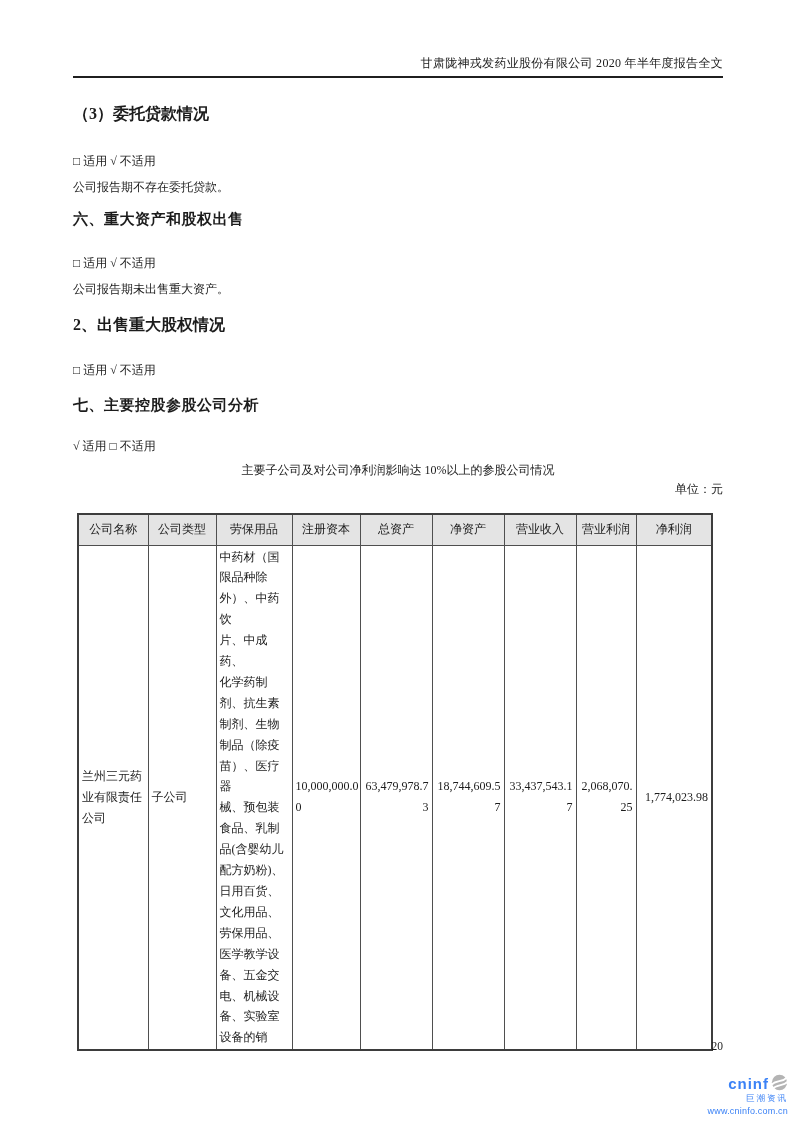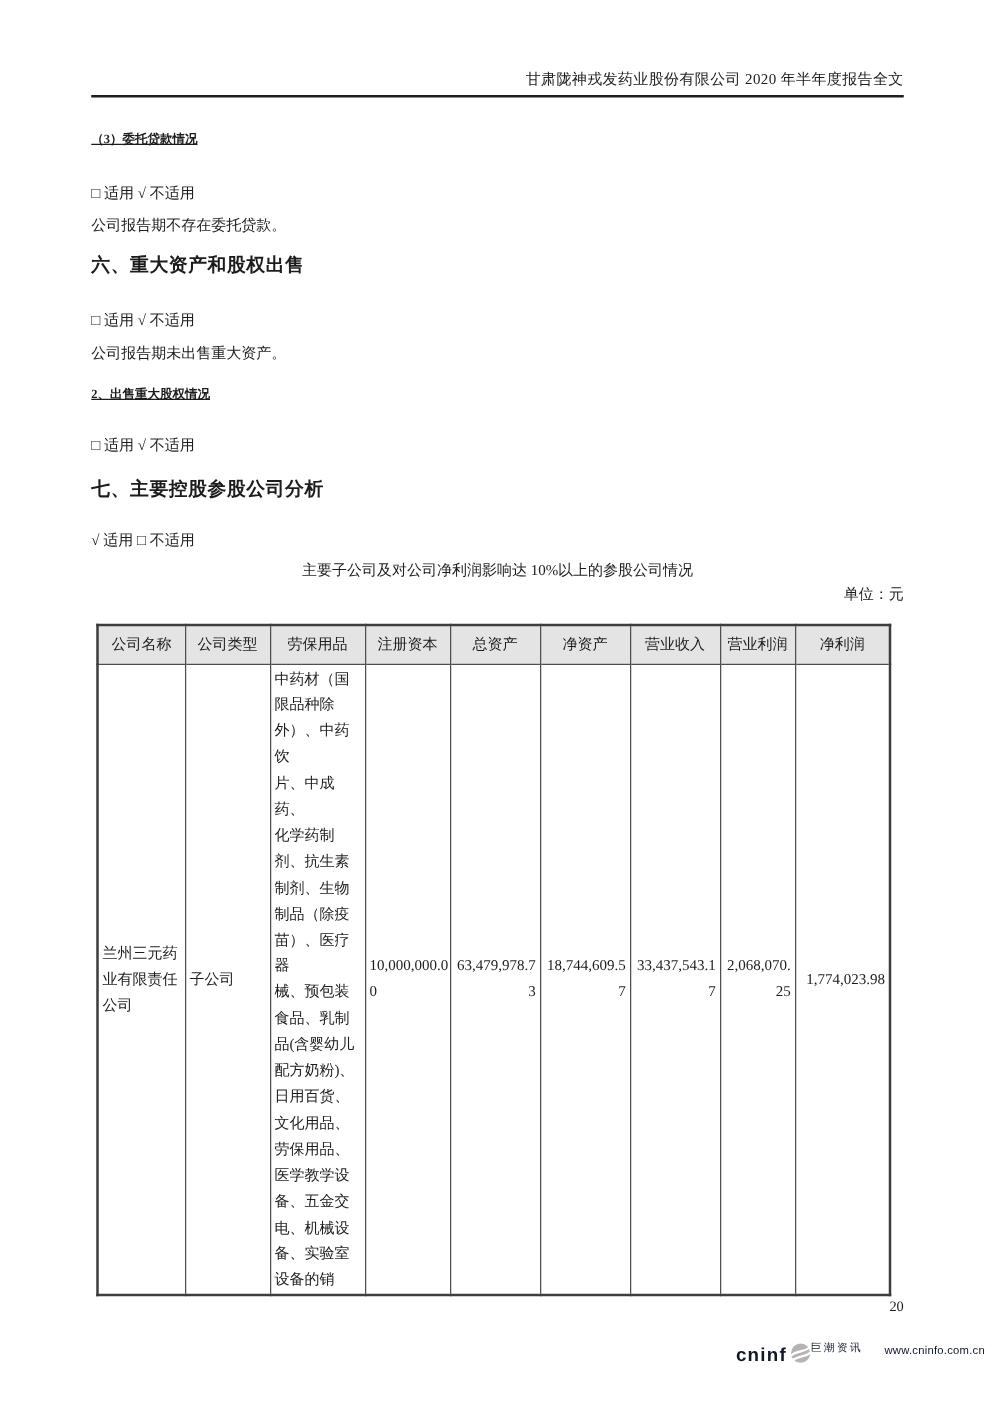--- a/index.html
+++ b/index.html
@@ -16,21 +16,21 @@
   .content { padding: 55px 70px 0 73px; }
 
   .doc-header {
     text-align: right;
     font-size: 12px;
     letter-spacing: 0.3px;
     padding-bottom: 4px;
     border-bottom: 2px solid #1f1f1f;
   }
 
-  .h-sub { font-size: 10px; font-weight: bold; text-decoration: underline; }
+  .h-sub { font-size: 16px; font-weight: bold; }
   .h-main { font-size: 15px; font-weight: bold; letter-spacing: 0.5px; }
   .body-line { font-size: 12px; }
   .h-entrusted { margin-top: 26px; }
   .app-1 { margin-top: 28px; }
   .note-1 { margin-top: 9px; }
   .h-six { margin-top: 14px; font-family: Liberation Mono, monospace; }
   .h-sub1 { margin-top: 19px; }
   .app-2 { margin-top: 26px; }
   .note-2 { margin-top: 9px; }
   .h-sub2 { margin-top: 17px; }
@@ -77,38 +77,39 @@
     position: absolute;
     top: 1040px;
     right: 70px;
     font-size: 11.5px;
   }
   .cninfo {
     position: absolute;
     top: 1074px;
     right: 5px;
     display: flex;
-    align-items: flex-start;
-    color: #0f172a;
+    flex-direction: column;
+    align-items: flex-end;
+    color: #3b82f6;
   }
   .cninfo-row1 {
     display: flex;
     align-items: center;
     gap: 2px;
     font-family: "Liberation Sans", sans-serif;
     font-weight: bold;
     font-size: 15px;
     letter-spacing: 1px;
     line-height: 16px;
   }
   .cninfo-row2 {
     font-size: 8.5px;
     letter-spacing: 2px;
     margin-top: -1px;
-    margin-right: 17px;
+    margin-right: 0;
   }
   .cninfo-row3 {
     font-family: "Liberation Sans", sans-serif;
     font-size: 9px;
     margin-top: 1px;
     letter-spacing: 0.2px;
   }
 </style>
 </head>
 <body>

